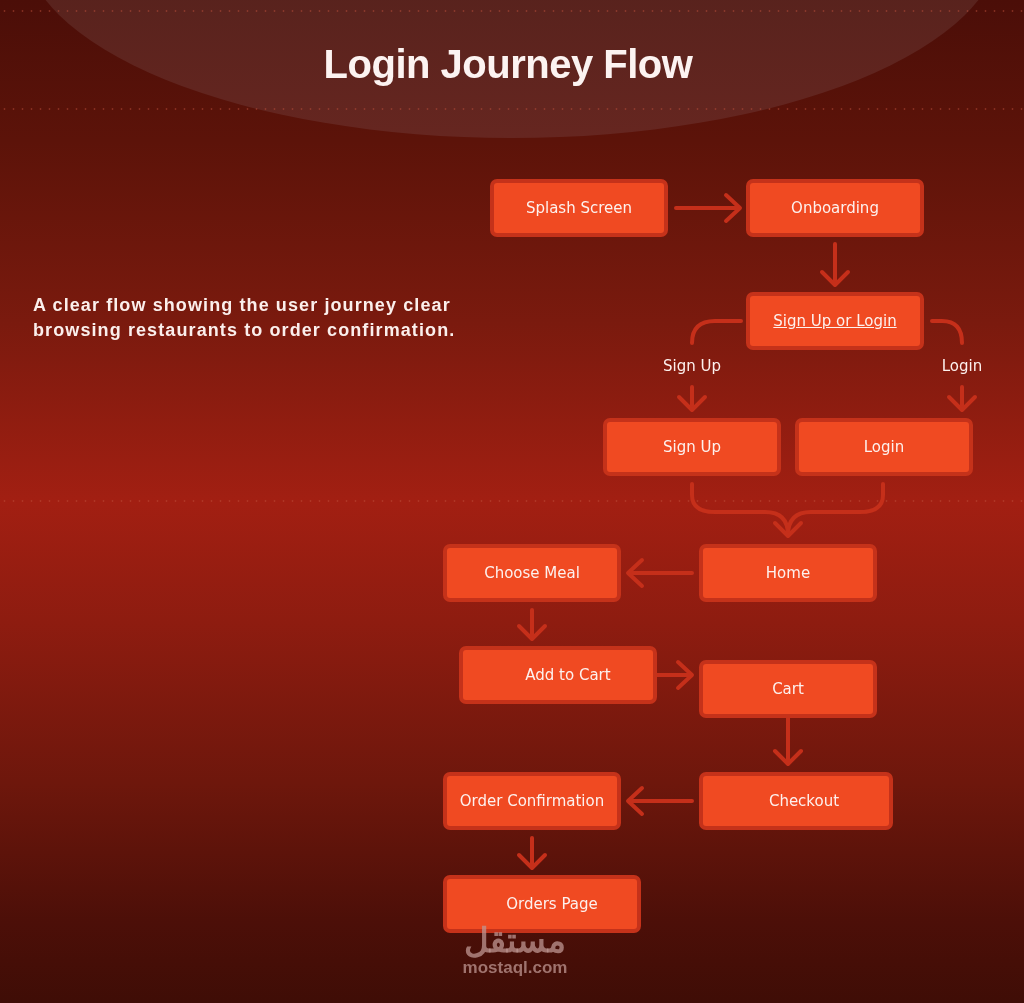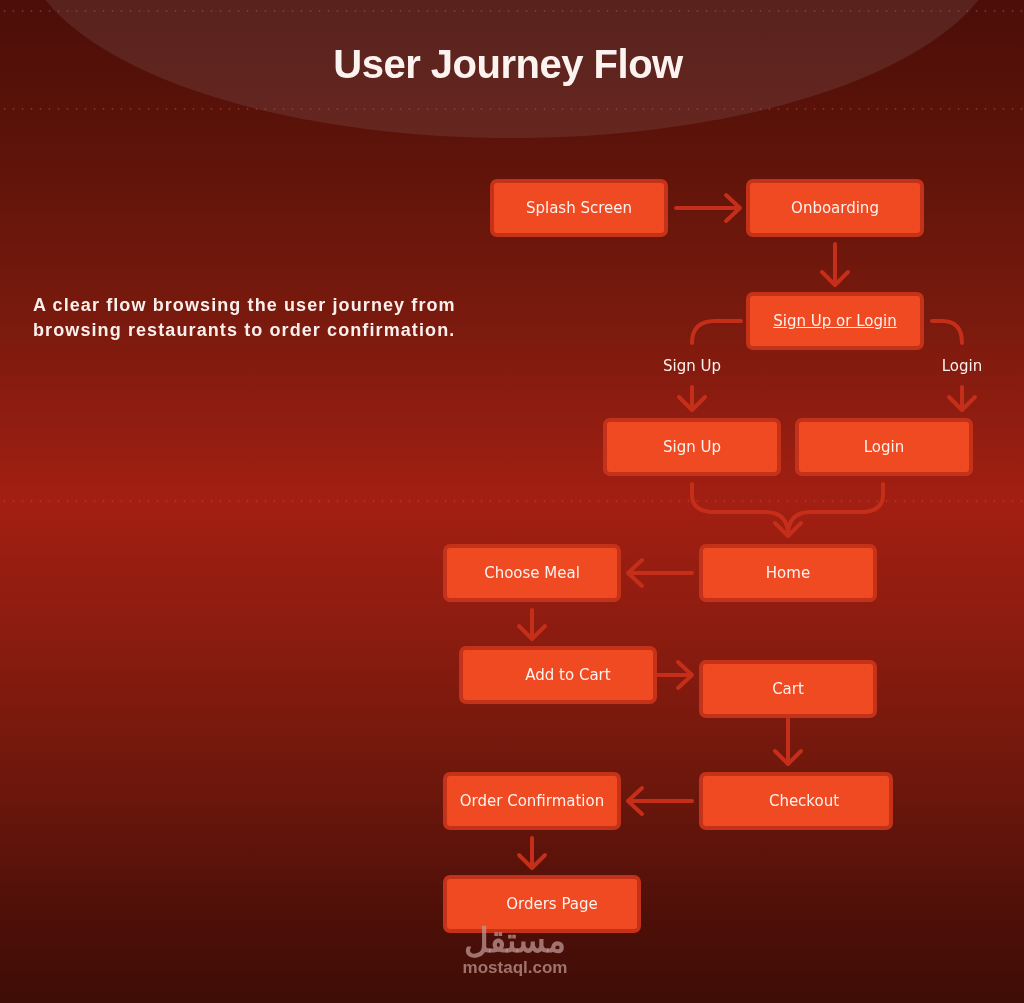--- a/index.html
+++ b/index.html
@@ -50,22 +50,22 @@
   .wm-lat { font-size: 17px; font-weight: bold; line-height: 20px; }
 </style>
 </head>
 <body>
 
 <div class="arc"></div>
 <div class="dots" style="top:10px;"></div>
 <div class="dots" style="top:108px;"></div>
 <div class="dots" style="top:500px;"></div>
 
-<div class="title">User Journey Flow</div>
-<div class="desc">A clear flow browsing the user journey from browsing restaurants to order confirmation.</div>
+<div class="title">Login Journey Flow</div>
+<div class="desc">A clear flow showing the user journey clear browsing restaurants to order confirmation.</div>
 
 <svg class="links" width="1024" height="1003">
   <defs></defs>
   <g fill="none" stroke="#c52f1a" stroke-width="4" stroke-linecap="round" stroke-linejoin="round">
 
     <g>
       <path d="M676 208 H738"></path>
         <path d="M726 195 L740 208 L726 221"></path>
     </g>
 

